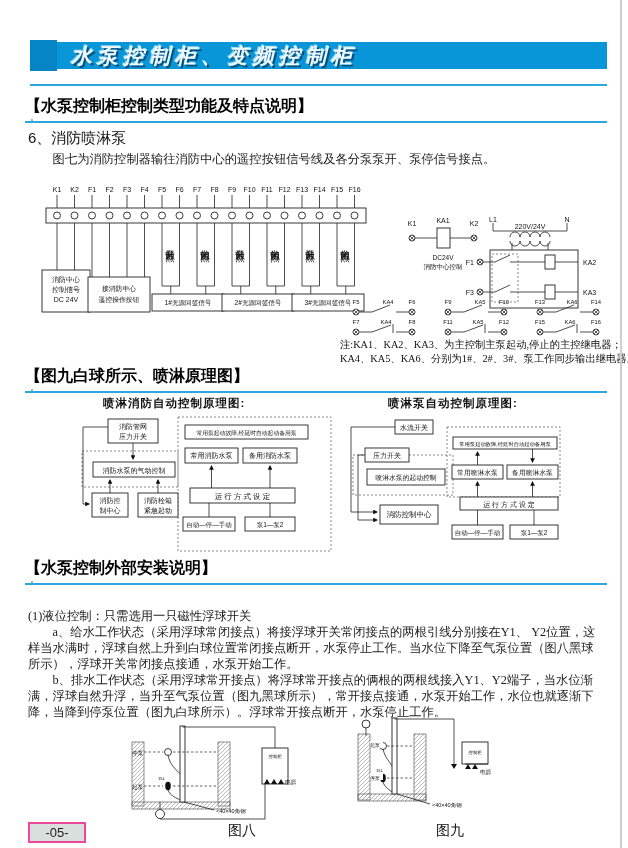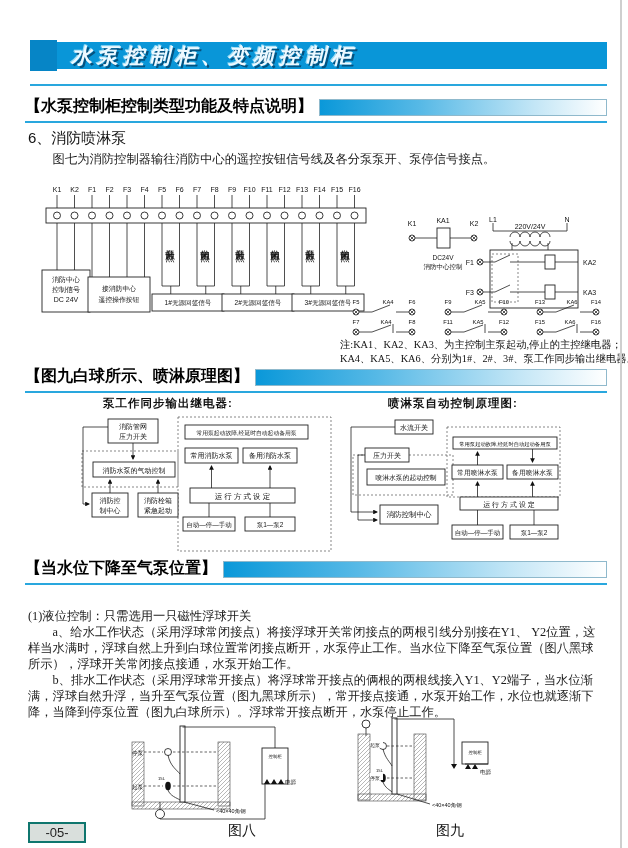--- a/index.html
+++ b/index.html
@@ -6,33 +6,33 @@
   .page{position:relative;width:628px;height:848px;background:#fff;overflow:hidden;
         font-family:"Liberation Sans","DejaVu Sans",sans-serif;color:#111;}
   .abs{position:absolute;}
   
   .banner{left:30px;top:42px;width:577px;height:27px;background:#0996d8;display:flex;align-items:center;}
   .banner-sq{width:27px;height:31px;background:#0685c6;flex:0 0 auto;}
   .banner-title{margin-left:14px;font-size:21px;font-weight:bold;font-style:italic;letter-spacing:5px;
                 color:#eef9ff;text-shadow:2px 2px 0 #05527f,-1px -1px 0 #9adcf5;white-space:nowrap;}
   .rule{background:#29a7de;height:2px;}
   
-  .secrow{left:25px;width:582px;display:flex;align-items:flex-start;}
+  .secrow{left:25px;width:582px;display:flex;align-items:flex-start;flex-direction:column;}
   .sectitle{font-size:16px;font-weight:bold;color:#000;white-space:nowrap;line-height:20px;}
   .grad{flex:1;height:15px;margin:3px 0 0 6px;border:1px solid #8fb9cc;
         background:linear-gradient(90deg,#0a98d9 0%,#57b9e6 35%,#c3e6f6 75%,#ffffff 100%);}
   .h6{font-size:15px;font-weight:normal;}
   .body-text{font-family:"Liberation Serif","DejaVu Serif",serif;font-size:12.3px;line-height:16px;color:#1a1a1a;}
   .indent{text-indent:2em;}
   .vtext{writing-mode:vertical-rl;text-orientation:upright;font-size:9.5px;line-height:12px;
          letter-spacing:1px;width:12px;height:54px;font-family:"Liberation Serif","DejaVu Serif",serif;}
   .note{font-size:10.3px;font-family:"Liberation Serif","DejaVu Serif",serif;white-space:nowrap;}
   .dtitle{font-size:11.5px;font-weight:bold;letter-spacing:1px;}
   .figcap{font-size:14px;text-align:center;font-family:"Liberation Serif","DejaVu Serif",serif;}
-  .footer{left:28px;top:822px;width:54px;height:17px;border:2px solid #0f766e;background:#d9dfdc;
+  .footer{left:28px;top:822px;width:54px;height:17px;border:2px solid #ec4899;background:#d9dfdc;
           display:flex;align-items:center;justify-content:center;font-size:13px;color:#222;}
   .edge-r{left:620px;top:0;width:2px;height:848px;background:#cfcfcf;}
   
   svg{overflow:visible;}
   svg text{font-family:"Liberation Sans","DejaVu Sans",sans-serif;fill:#111;}
   .ln{stroke:#222;fill:none;stroke-width:0.8;}
   .bx{fill:#fff;stroke:#222;stroke-width:0.9;}
   .dash{stroke:#222;fill:none;stroke-width:0.7;stroke-dasharray:2.5 2;}
   .dashbox{fill:none;stroke:#555;stroke-width:0.7;stroke-dasharray:2 2;}
 </style>
@@ -208,21 +208,21 @@
 
   <div class="abs note" style="left:340px;top:338px;">注:KA1、KA2、KA3、为主控制主泵起动,停止的主控继电器；</div>
   <div class="abs note" style="left:340px;top:352px;">KA4、KA5、KA6、分别为1#、2#、3#、泵工作同步输出继电器。</div>
 
   <div class="abs secrow" style="top:366px;">
     <div class="sectitle">【图九白球所示、喷淋原理图】</div>
     <div class="grad"></div>
   </div>
   <div class="abs rule" style="left:25px;top:391px;width:582px;"></div>
 
-  <div class="abs dtitle" style="left:103px;top:396px;">泵工作同步输出继电器:</div>
+  <div class="abs dtitle" style="left:103px;top:396px;">喷淋消防自动控制原理图:</div>
   <div class="abs dtitle" style="left:388px;top:396px;">喷淋泵自动控制原理图:</div>
 
   <svg class="abs" style="left:75px;top:415px;" width="260" height="140" viewBox="0 0 260 140">
     <defs>
       <marker id="arrA" viewBox="0 0 10 10" refX="8" refY="5" markerWidth="6" markerHeight="6" orient="auto-start-reverse">
         <path d="M0 0L10 5L0 10z" fill="#111"></path>
         </marker>
     </defs>
     <rect class="dashbox" x="103" y="2" width="153" height="134"></rect>
     <rect class="dashbox" x="7" y="36" width="96" height="36"></rect>
@@ -289,21 +289,21 @@
     <path class="ln" d="M132.5 85V70" marker-end="url(#arrB)"></path>
     <path class="ln" d="M187.5 85V70" marker-end="url(#arrB)"></path>
     <rect class="bx" x="107" y="113" width="51" height="14"></rect>
     <text x="132.5" y="122.5" font-size="6.5" text-anchor="middle">自动—停—手动</text>
     <rect class="bx" x="165" y="113" width="48" height="14"></rect>
     <text x="189" y="122.5" font-size="6.5" text-anchor="middle">泵1—泵2</text>
     <path class="ln" d="M132.5 113V98M189 113V98"></path>
   </svg>
 
   <div class="abs secrow" style="top:558px;">
-    <div class="sectitle">【当水位下降至气泵位置】</div>
+    <div class="sectitle">【水泵控制外部安装说明】</div>
     <div class="grad"></div>
   </div>
   <div class="abs rule" style="left:25px;top:583px;width:582px;"></div>
 
   <div class="abs" style="left:28px;top:608px;width:574px;">
     <div class="body-text">(1)液位控制：只需选用一只磁性浮球开关</div>
     <div class="body-text indent">a、给水工作状态（采用浮球常闭接点）将接浮球开关常闭接点的两根引线分别接在Y1、 Y2位置，这样当水满时，浮球自然上升到白球位置常闭接点断开，水泵停止工作。当水位下降至气泵位置（图八黑球所示），浮球开关常闭接点接通，水泵开始工作。</div>
     <div class="body-text indent">b、排水工作状态（采用浮球常开接点）将浮球常开接点的俩根的两根线接入Y1、Y2端子，当水位渐满，浮球自然升浮，当升至气泵位置（图九黑球所示），常开接点接通，水泵开始工作，水位也就逐渐下降，当降到停泵位置（图九白球所示）。浮球常开接点断开，水泵停止工作。</div>
   </div>
 

